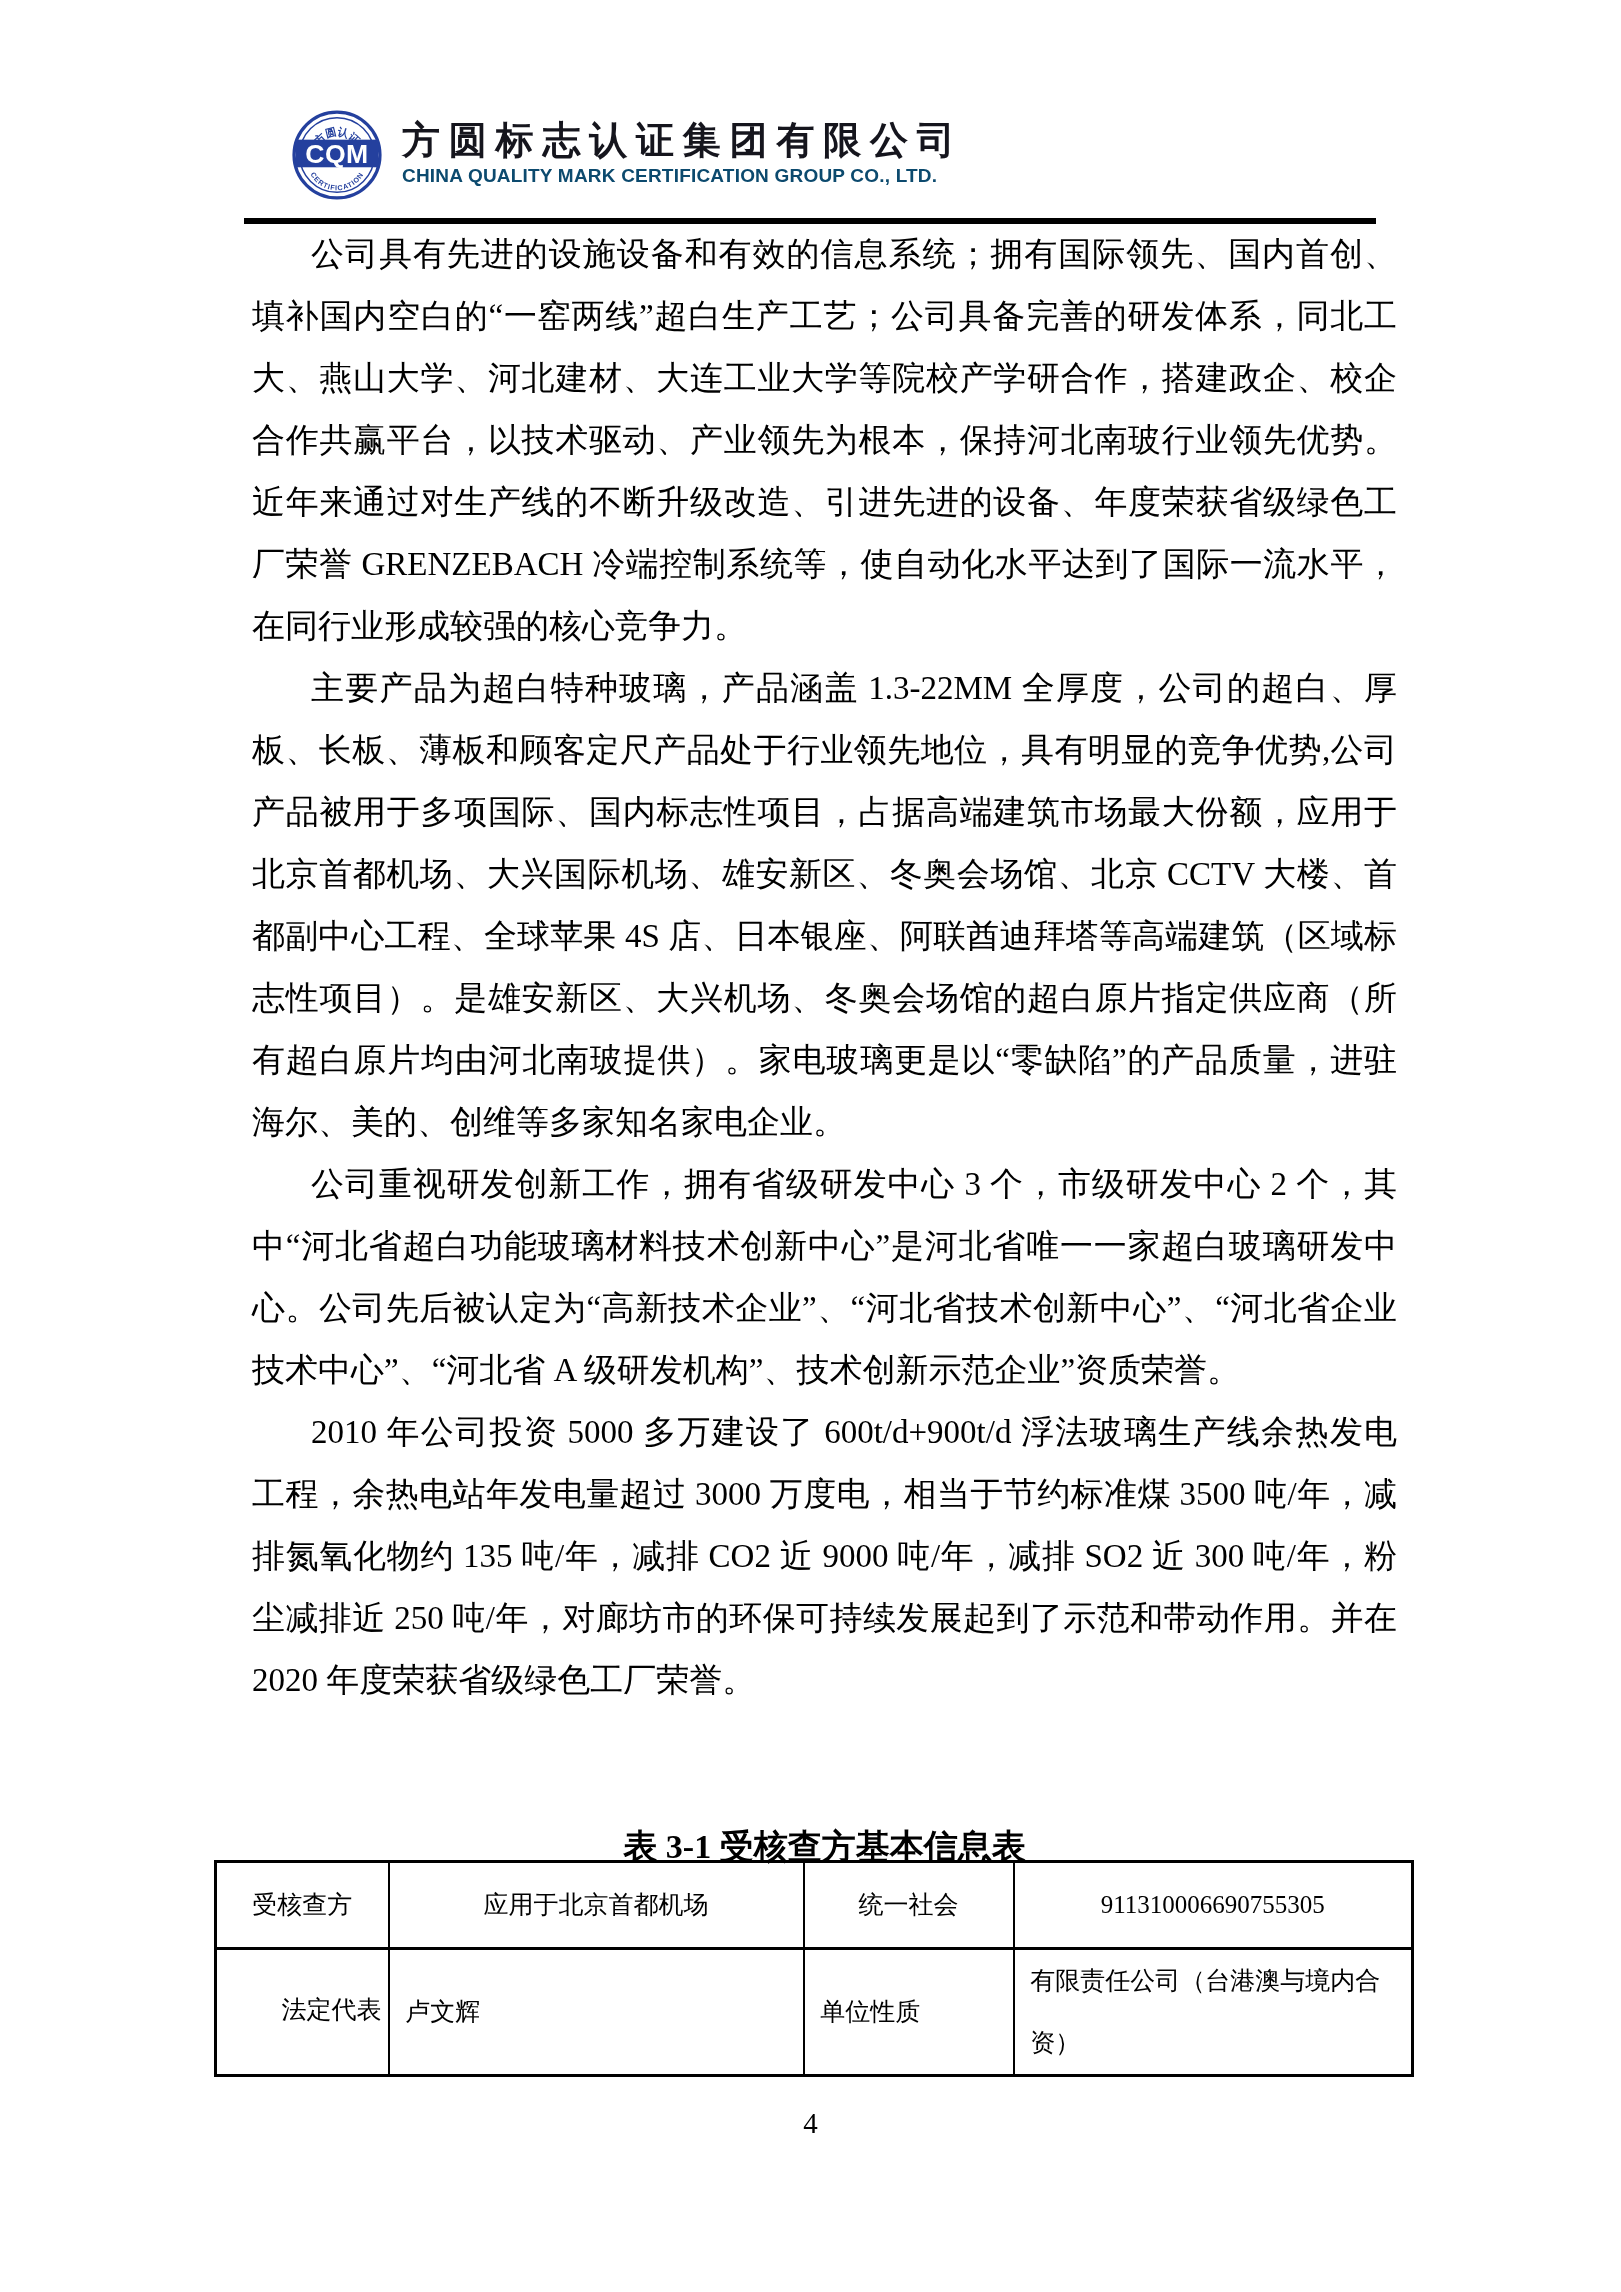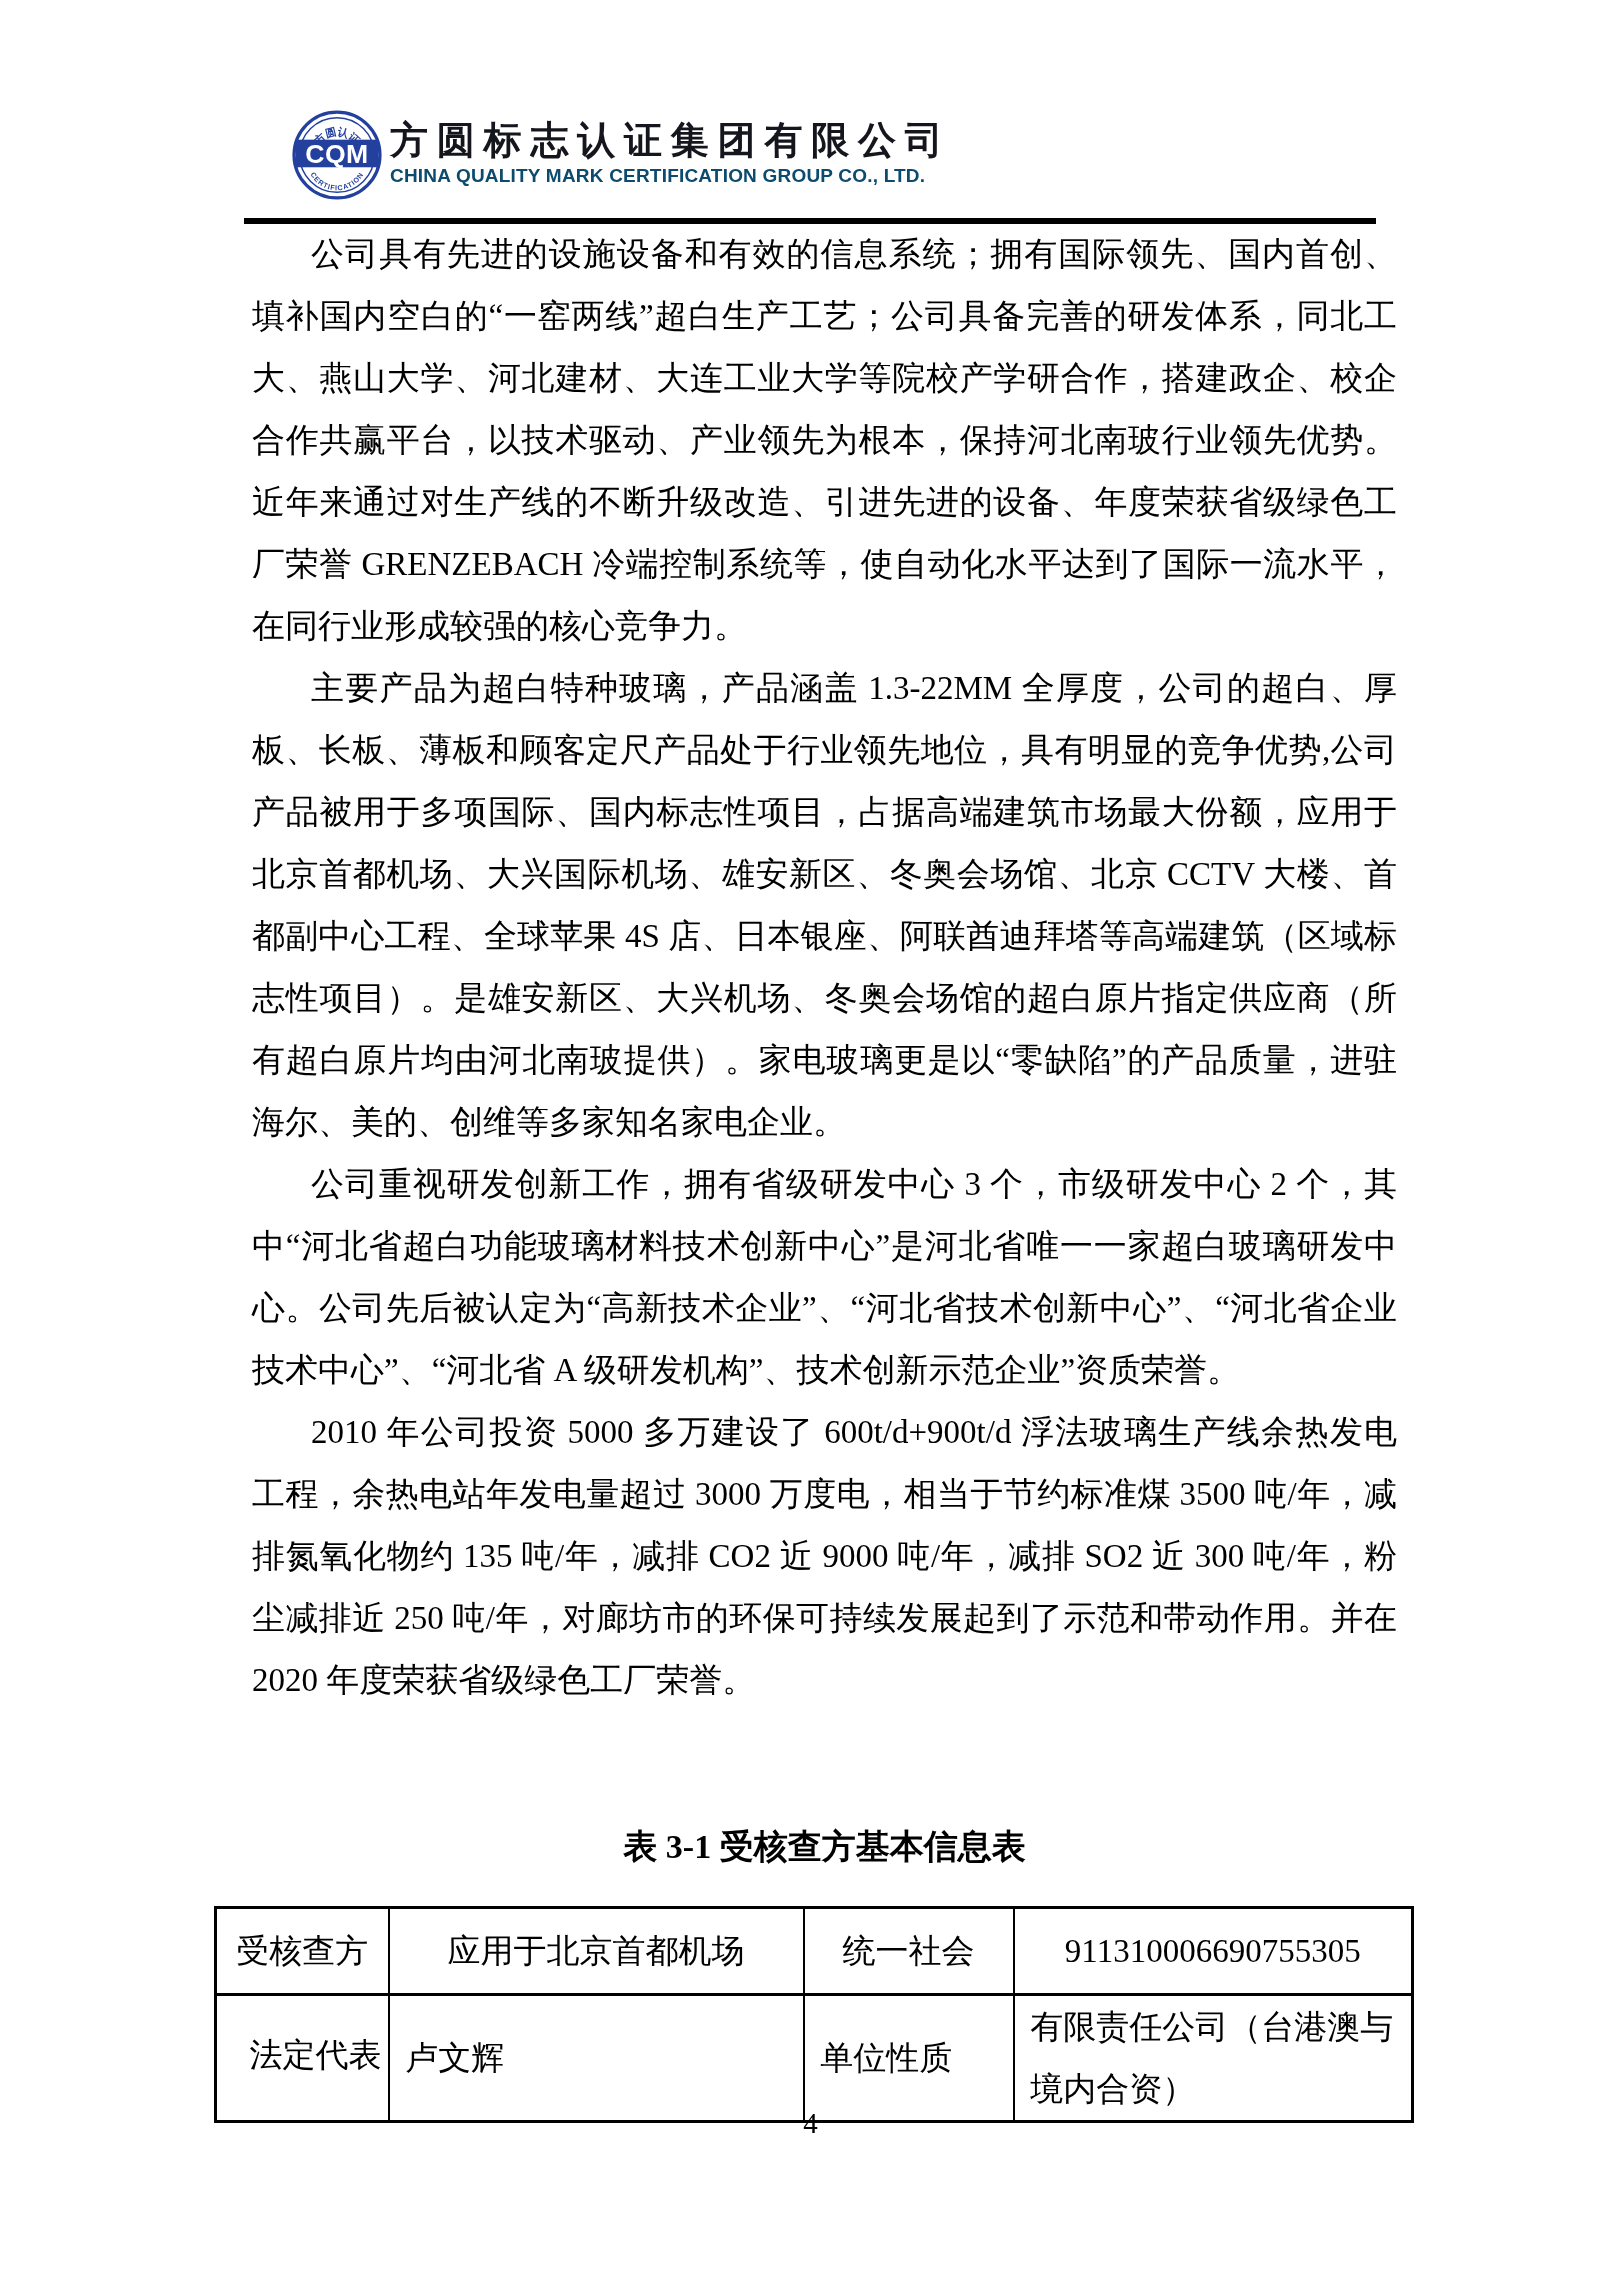--- a/index.html
+++ b/index.html
@@ -8,21 +8,21 @@
     width:1621px;height:2293px;
     margin:0 auto;
     background:#ffffff;
     font-family:"Liberation Serif","DejaVu Serif",serif;
     color:#000;
     overflow:hidden;
   }
   
   .logo-row{position:absolute;left:292px;top:110px;display:flex;align-items:flex-start;}
   .seal{width:90px;height:90px;flex:0 0 auto;}
-  .brand{margin-left:8px;padding-top:9.8px;}
+  .brand{margin-left:20px;padding-top:9.8px;}
   .brand-cn{
     font-size:38px;font-weight:bold;letter-spacing:8.8px;
     color:#15151d;line-height:41px;white-space:nowrap;
     font-family:"Liberation Serif","DejaVu Serif",serif;
   }
   .brand-en{
     margin-top:3.9px;
     font-size:19px;font-weight:bold;letter-spacing:0.2px;
     color:#0c4a6e;white-space:nowrap;
     font-family:"Liberation Sans","DejaVu Sans",sans-serif;
@@ -35,24 +35,24 @@
     text-align:justify;
   }
   .content p{margin:0;text-indent:59px;}
   
   .table-title{
     position:absolute;left:252px;top:1825px;width:1145px;
     text-align:center;font-size:34px;font-weight:bold;line-height:43px;
   }
   
   table.info{
-    position:absolute;left:214px;top:1906px;
+    position:absolute;left:214px;top:1860px;
     width:1197px;border-collapse:collapse;table-layout:fixed;
     border:3.9px solid #000;
-    font-size:33px;
+    font-size:25px;
   }
   table.info td{
     border:2px solid #000;
     padding:0 5.9px;
     vertical-align:middle;
     line-height:62px;
     overflow:hidden;
   }
   table.info tr.r1{height:87px;}
   table.info tr.r2{height:124px;}

